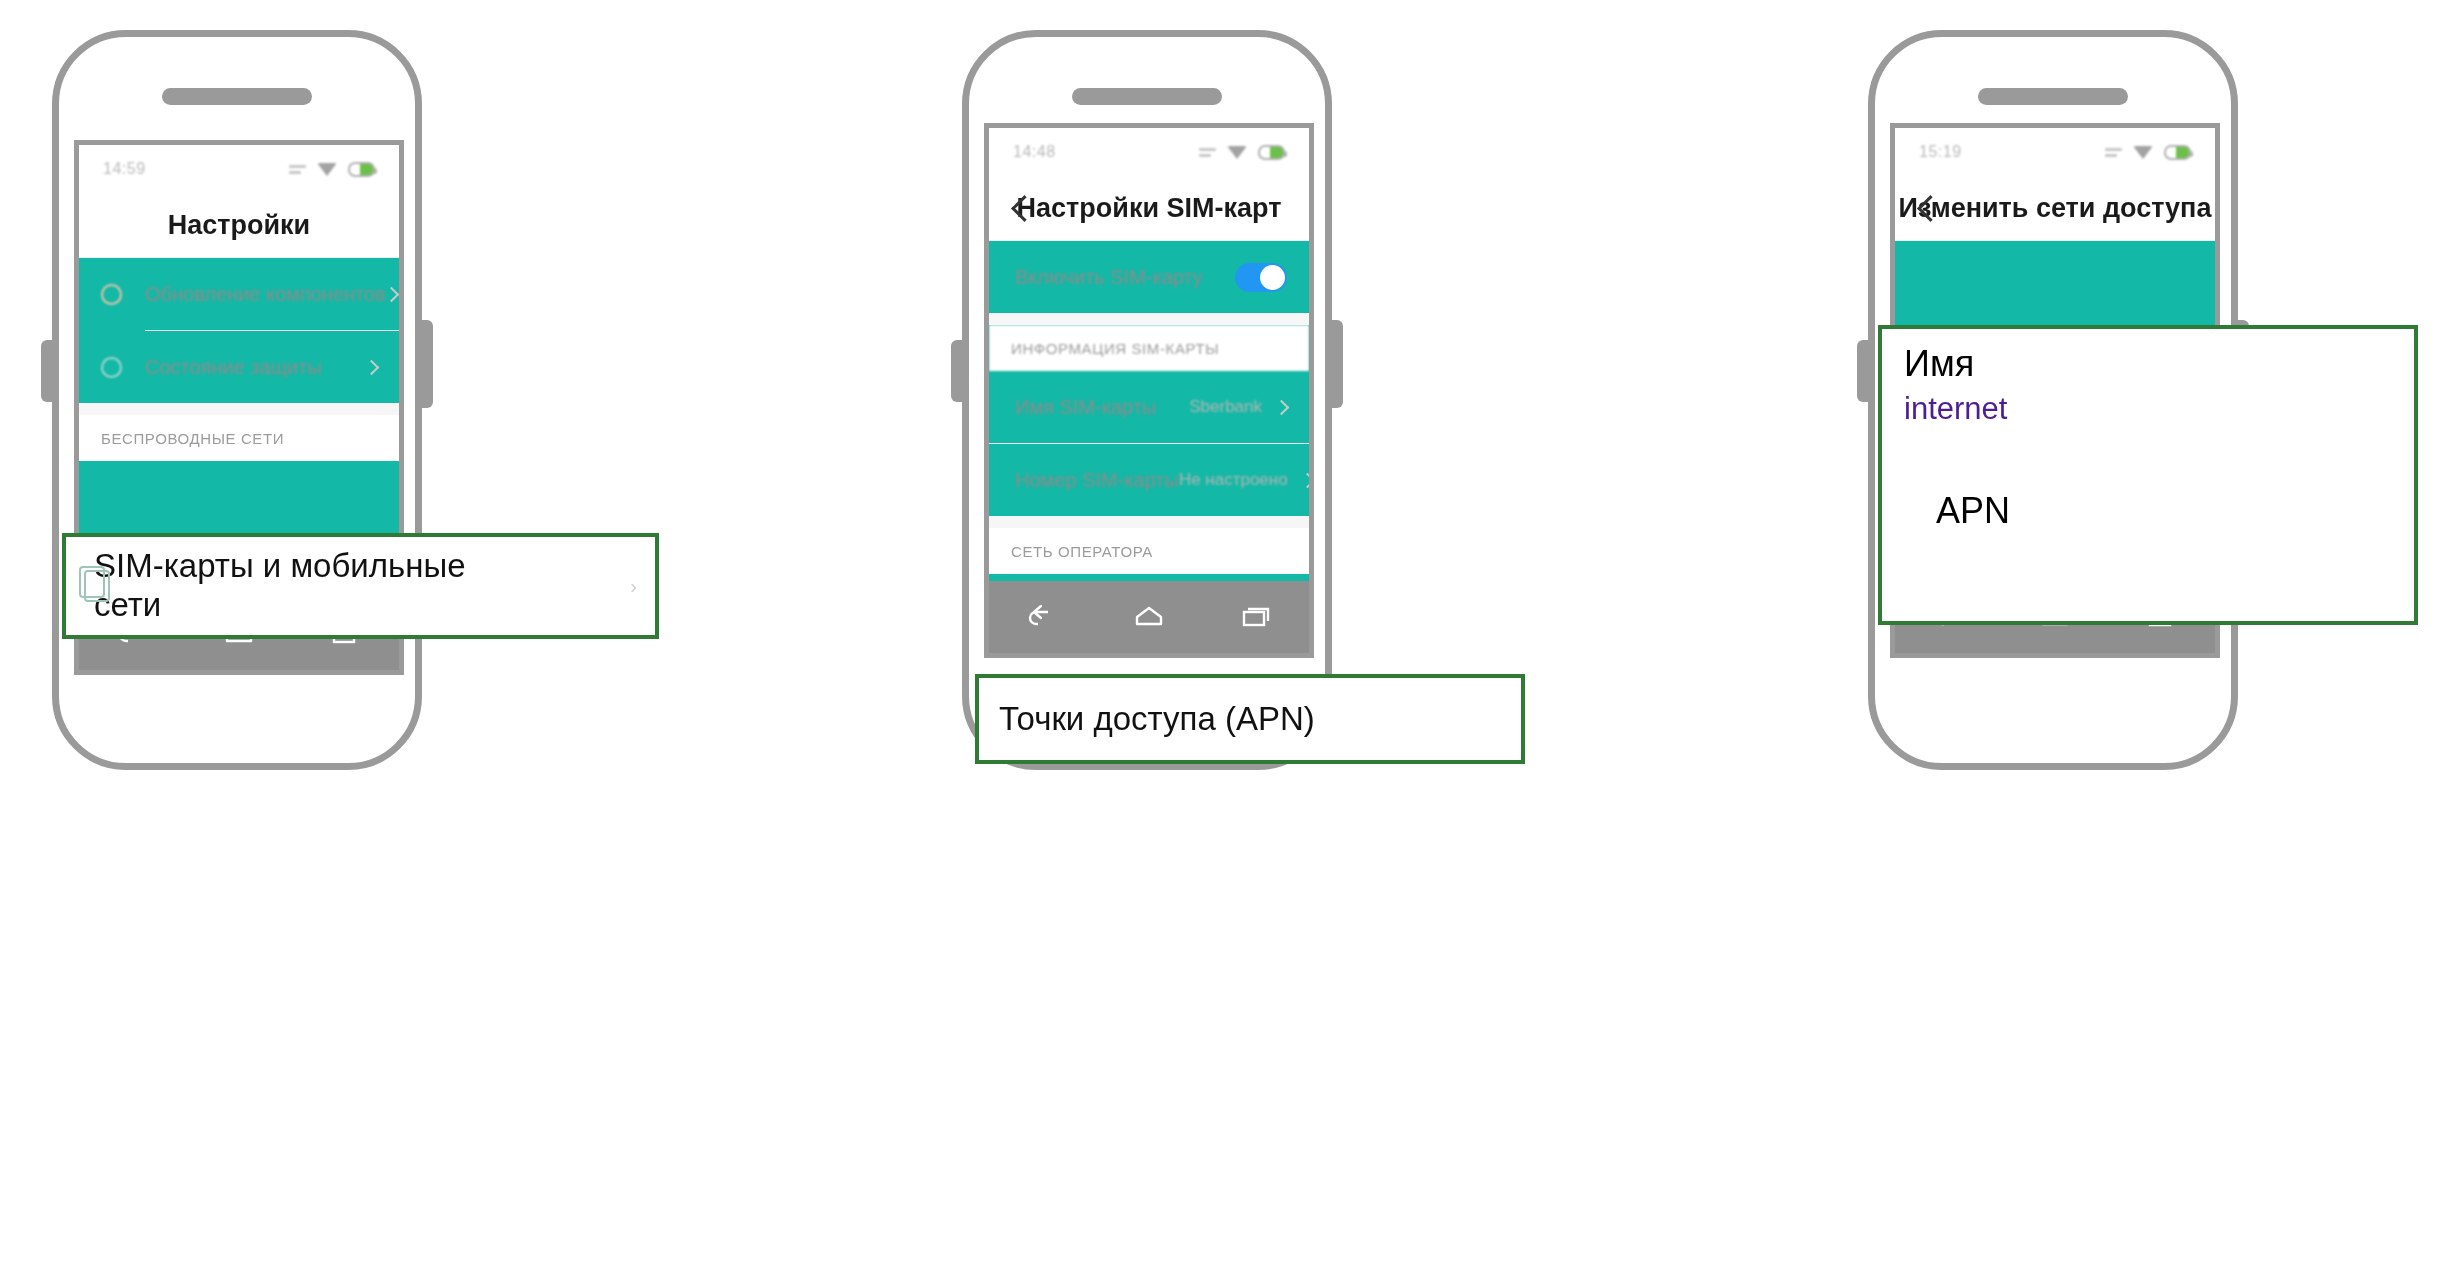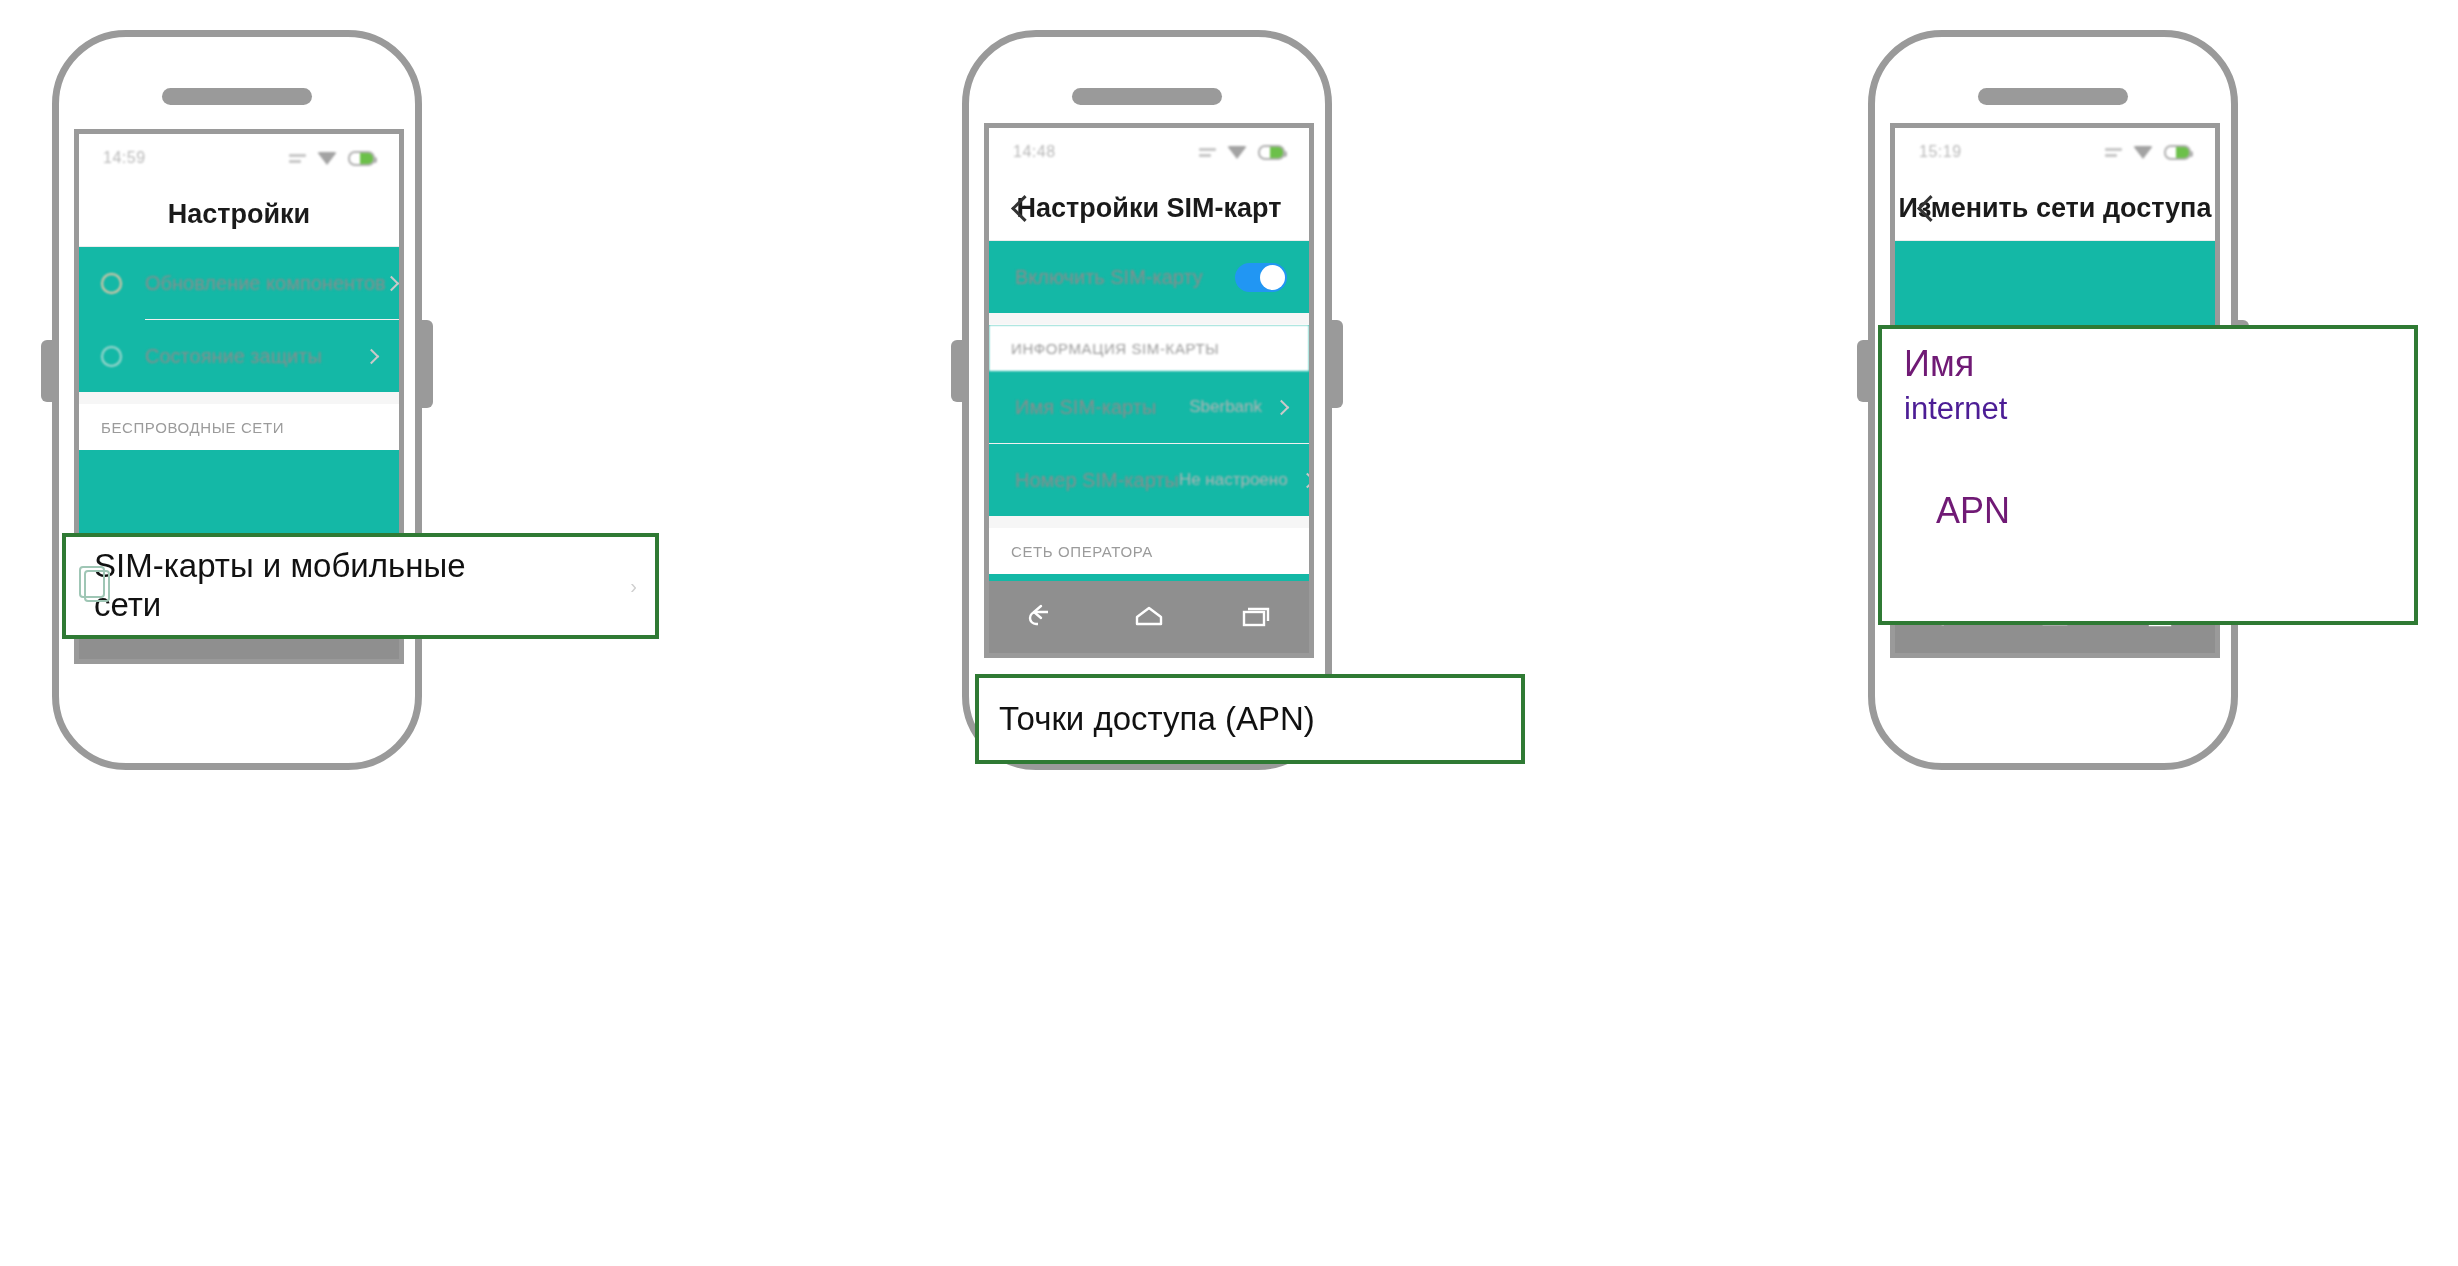--- a/index.html
+++ b/index.html
@@ -79,21 +79,21 @@
   }
   .nv{width:40px;height:34px;position:relative;}
   .nv-back svg,.nv-home svg,.nv-rec svg{display:block;}
 
   
   .hl{
     position:absolute;background:#fff;border:4px solid #2f7a34;box-sizing:border-box;
     display:flex;flex-direction:column;justify-content:center;z-index:40;
   }
   .hl .t1{font-size:33px;color:#111;line-height:1.18;padding:0 13px 0 28px;}
-  .hl .t-big{font-size:36px;color:#701a75;line-height:1.15;padding-left:22px;}
+  .hl .t-big{font-size:36px;color:#000000;line-height:1.15;padding-left:22px;}
   .hl .t-sub{font-size:31px;color:#4c1d95;line-height:1.2;padding-left:22px;}
   .hl .kicker{position:absolute;right:18px;top:50%;transform:translateY(-50%);font-size:20px;color:#cfcfcf;}
 
   
   .simico{
     position:absolute;left:18px;top:50%;transform:translateY(-50%);
     width:26px;height:32px;border:2px solid #9fc6b5;border-radius:4px;box-sizing:border-box;
   }
   .simico:before{content:"";position:absolute;left:-7px;top:-6px;width:26px;height:32px;border:2px solid #9fc6b5;border-radius:4px;box-sizing:border-box;z-index:-1;}
 </style>
@@ -101,21 +101,21 @@
 <body>
 
 <div class="stage">
 
   <div class="phone" style="left:52px;top:30px;width:370px;height:740px;">
     <div class="phone-body"></div>
     <div class="speaker"></div>
     <div class="btn-side" style="top:290px;"></div>
     <div class="btn-side2" style="top:310px;"></div>
 
-    <div class="screen" style="left:22px;top:99px;width:330px;height:535px;">
+    <div class="screen" style="left:22px;top:110px;width:330px;height:535px;">
 
       <div class="statusbar">
         <span class="clock">14:59</span>
         <span class="sb-icons">
           <span class="ic-sig"></span>
           <span class="ic-wifi"></span>
           <span class="ic-batt"></span>
         </span>
       </div>
 

